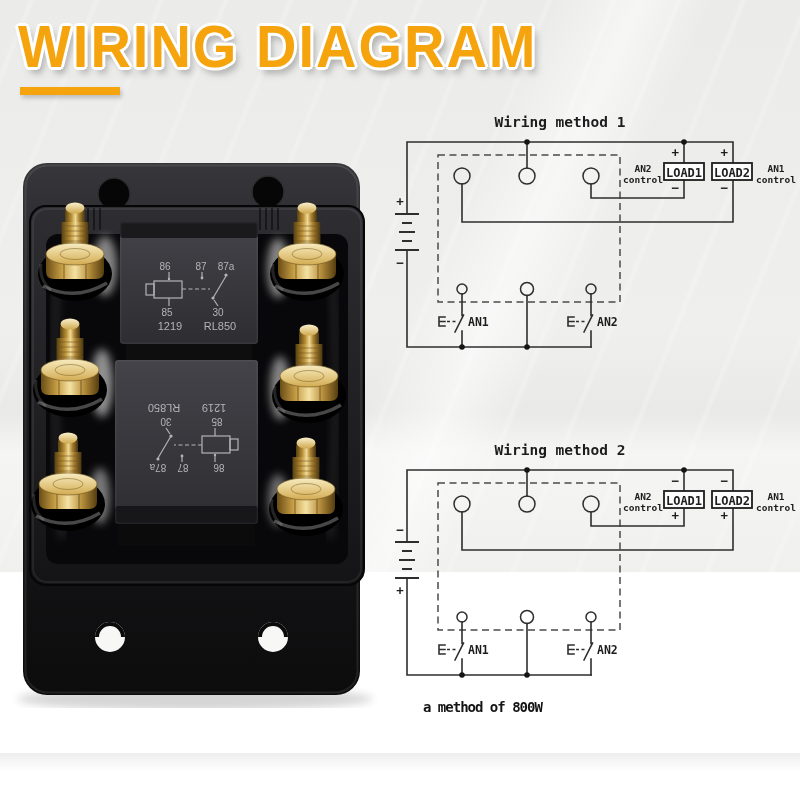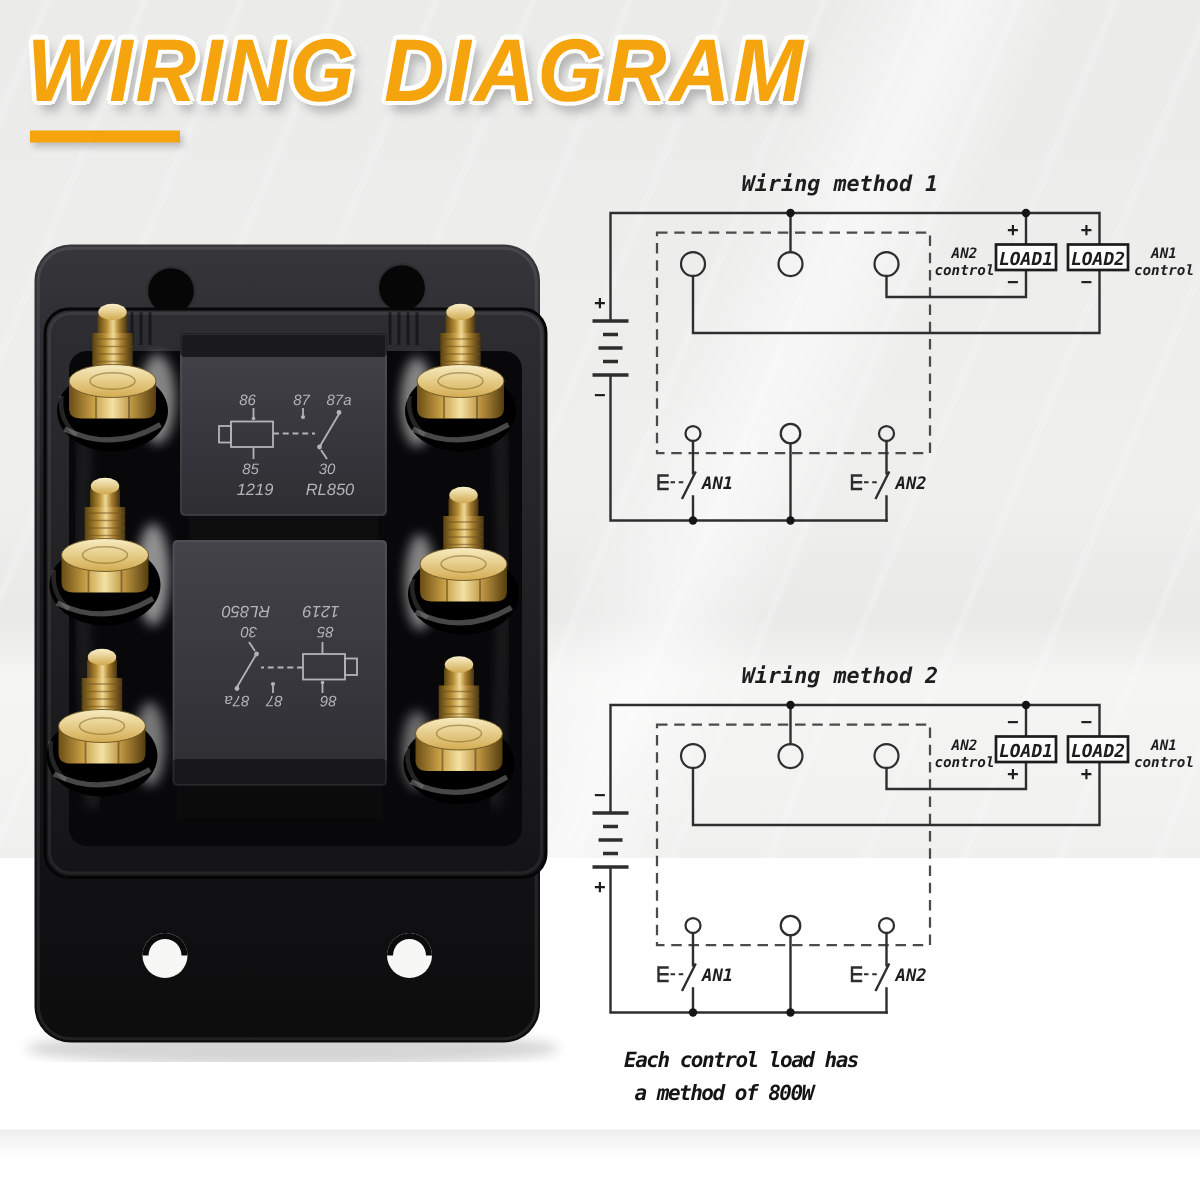--- a/index.html
+++ b/index.html
@@ -1,21 +1,20 @@
 <!DOCTYPE html>
 <html><head>
 <meta charset="utf-8">
 <style>
   html,body{margin:0;padding:0;}
   body{width:800px;height:800px;overflow:hidden;font-family:"Liberation Sans",sans-serif;}
   .page{position:relative;width:800px;height:572px;
     background:
       linear-gradient(115deg, rgba(255,255,255,0) 52%, rgba(255,255,255,.55) 60%, rgba(255,255,255,0) 67%),
       linear-gradient(180deg,#ebebea 0%,#efefee 58%,#e9e9e8 72%,#f5f5f4 79%,#f0f0ef 100%);
-    font-style: italic;
   }
   .streaks{position:absolute;inset:0;pointer-events:none;opacity:.5;
     background:
       repeating-linear-gradient(112deg, rgba(255,255,255,0) 0 26px, rgba(255,255,255,.35) 28px 31px, rgba(255,255,255,0) 33px 60px);
     mix-blend-mode:screen;}
   .floor{position:absolute;left:0;top:753px;width:800px;height:47px;
     background:linear-gradient(180deg, rgba(150,150,150,.16), rgba(255,255,255,0) 40%);}
   
   .title{position:absolute;left:18px;top:12px;margin:0;
     font-size:56px;font-weight:bold;letter-spacing:2px;color:#f5a40d;
@@ -299,16 +298,15 @@
     <text class="dSign" x="5" y="162" text-anchor="middle">+</text>
     <text class="dSmall" x="248" y="67" text-anchor="middle">AN2</text>
     <text class="dSmall" x="248" y="78" text-anchor="middle">control</text>
     <text class="dSmall" x="381" y="67" text-anchor="middle">AN1</text>
     <text class="dSmall" x="381" y="78" text-anchor="middle">control</text>
     <text class="dSw" x="73" y="221">AN1</text>
     <text class="dSw" x="202" y="221">AN2</text>
   </svg>
 
   <div class="note">
-    <div>Each control load has</div>
     <div class="l2">a method of 800W</div>
   </div>
 </div>
 
 </body></html>

